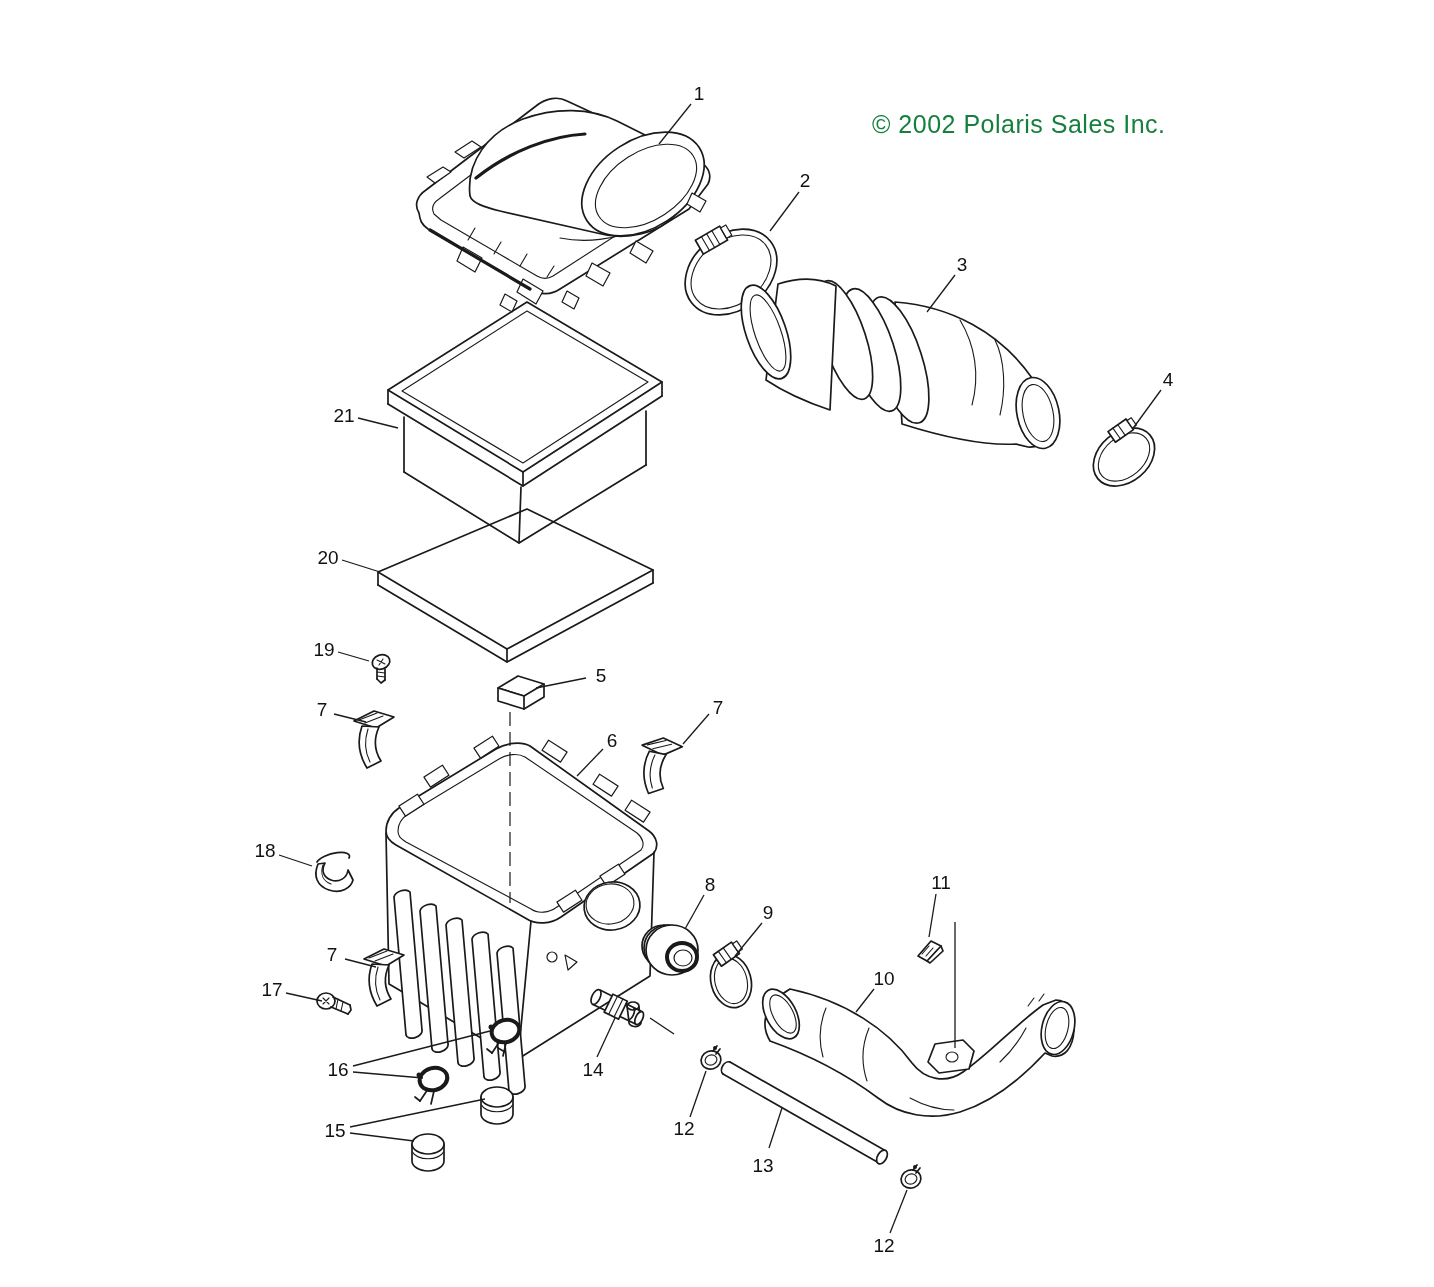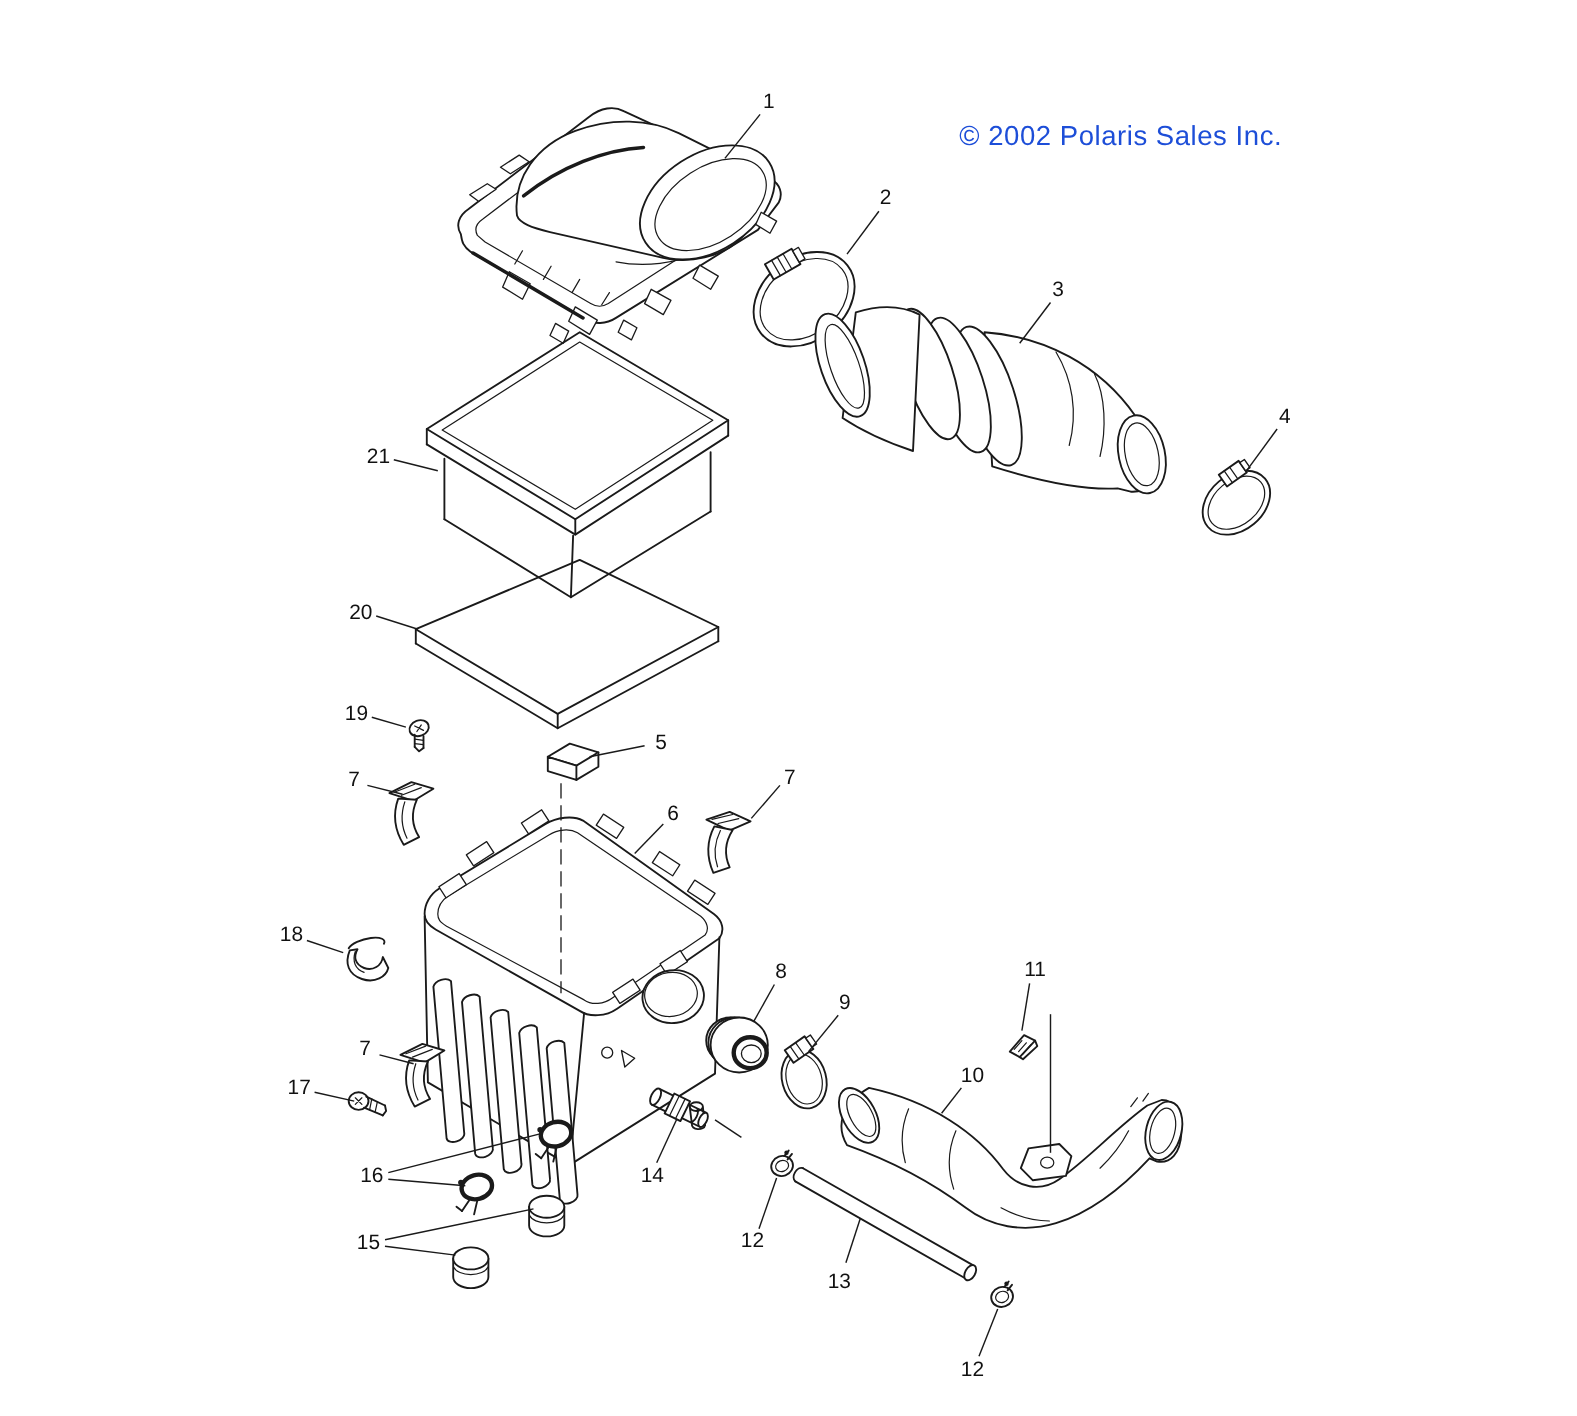--- a/index.html
+++ b/index.html
@@ -2,21 +2,21 @@
 <html><head>
 <meta charset="utf-8">
 <style>
   html,body{margin:0;padding:0;background:#ffffff;}
   .stage{
     position:relative;width:1434px;height:1287px;background:#fff;
     font-family:"Liberation Sans", sans-serif;overflow:hidden;
   }
   .stage svg{position:absolute;left:0;top:0;}
   .copyright{
-    position:absolute;left:872px;top:110px;font-size:25px;color:#1d4ed8;
+    position:absolute;left:872px;top:110px;font-size:25px;color:#15803d;
     letter-spacing:0.5px;white-space:nowrap;
   }
   
   .ln{fill:none;stroke:#1a1a1a;stroke-width:1.7;stroke-linecap:round;stroke-linejoin:round;}
   .lt{fill:none;stroke:#1a1a1a;stroke-width:1.1;stroke-linecap:round;stroke-linejoin:round;}
   .hv{fill:none;stroke:#1a1a1a;stroke-width:3.2;stroke-linecap:round;stroke-linejoin:round;}
   .wh{fill:#ffffff;stroke:#1a1a1a;stroke-width:1.7;stroke-linecap:round;stroke-linejoin:round;}
   .wt{fill:#ffffff;stroke:#1a1a1a;stroke-width:1.2;stroke-linecap:round;stroke-linejoin:round;}
   .thick{fill:#ffffff;stroke:#1a1a1a;stroke-width:4;}
   .dash{fill:none;stroke:#1a1a1a;stroke-width:1.2;stroke-dasharray:14 6;}

